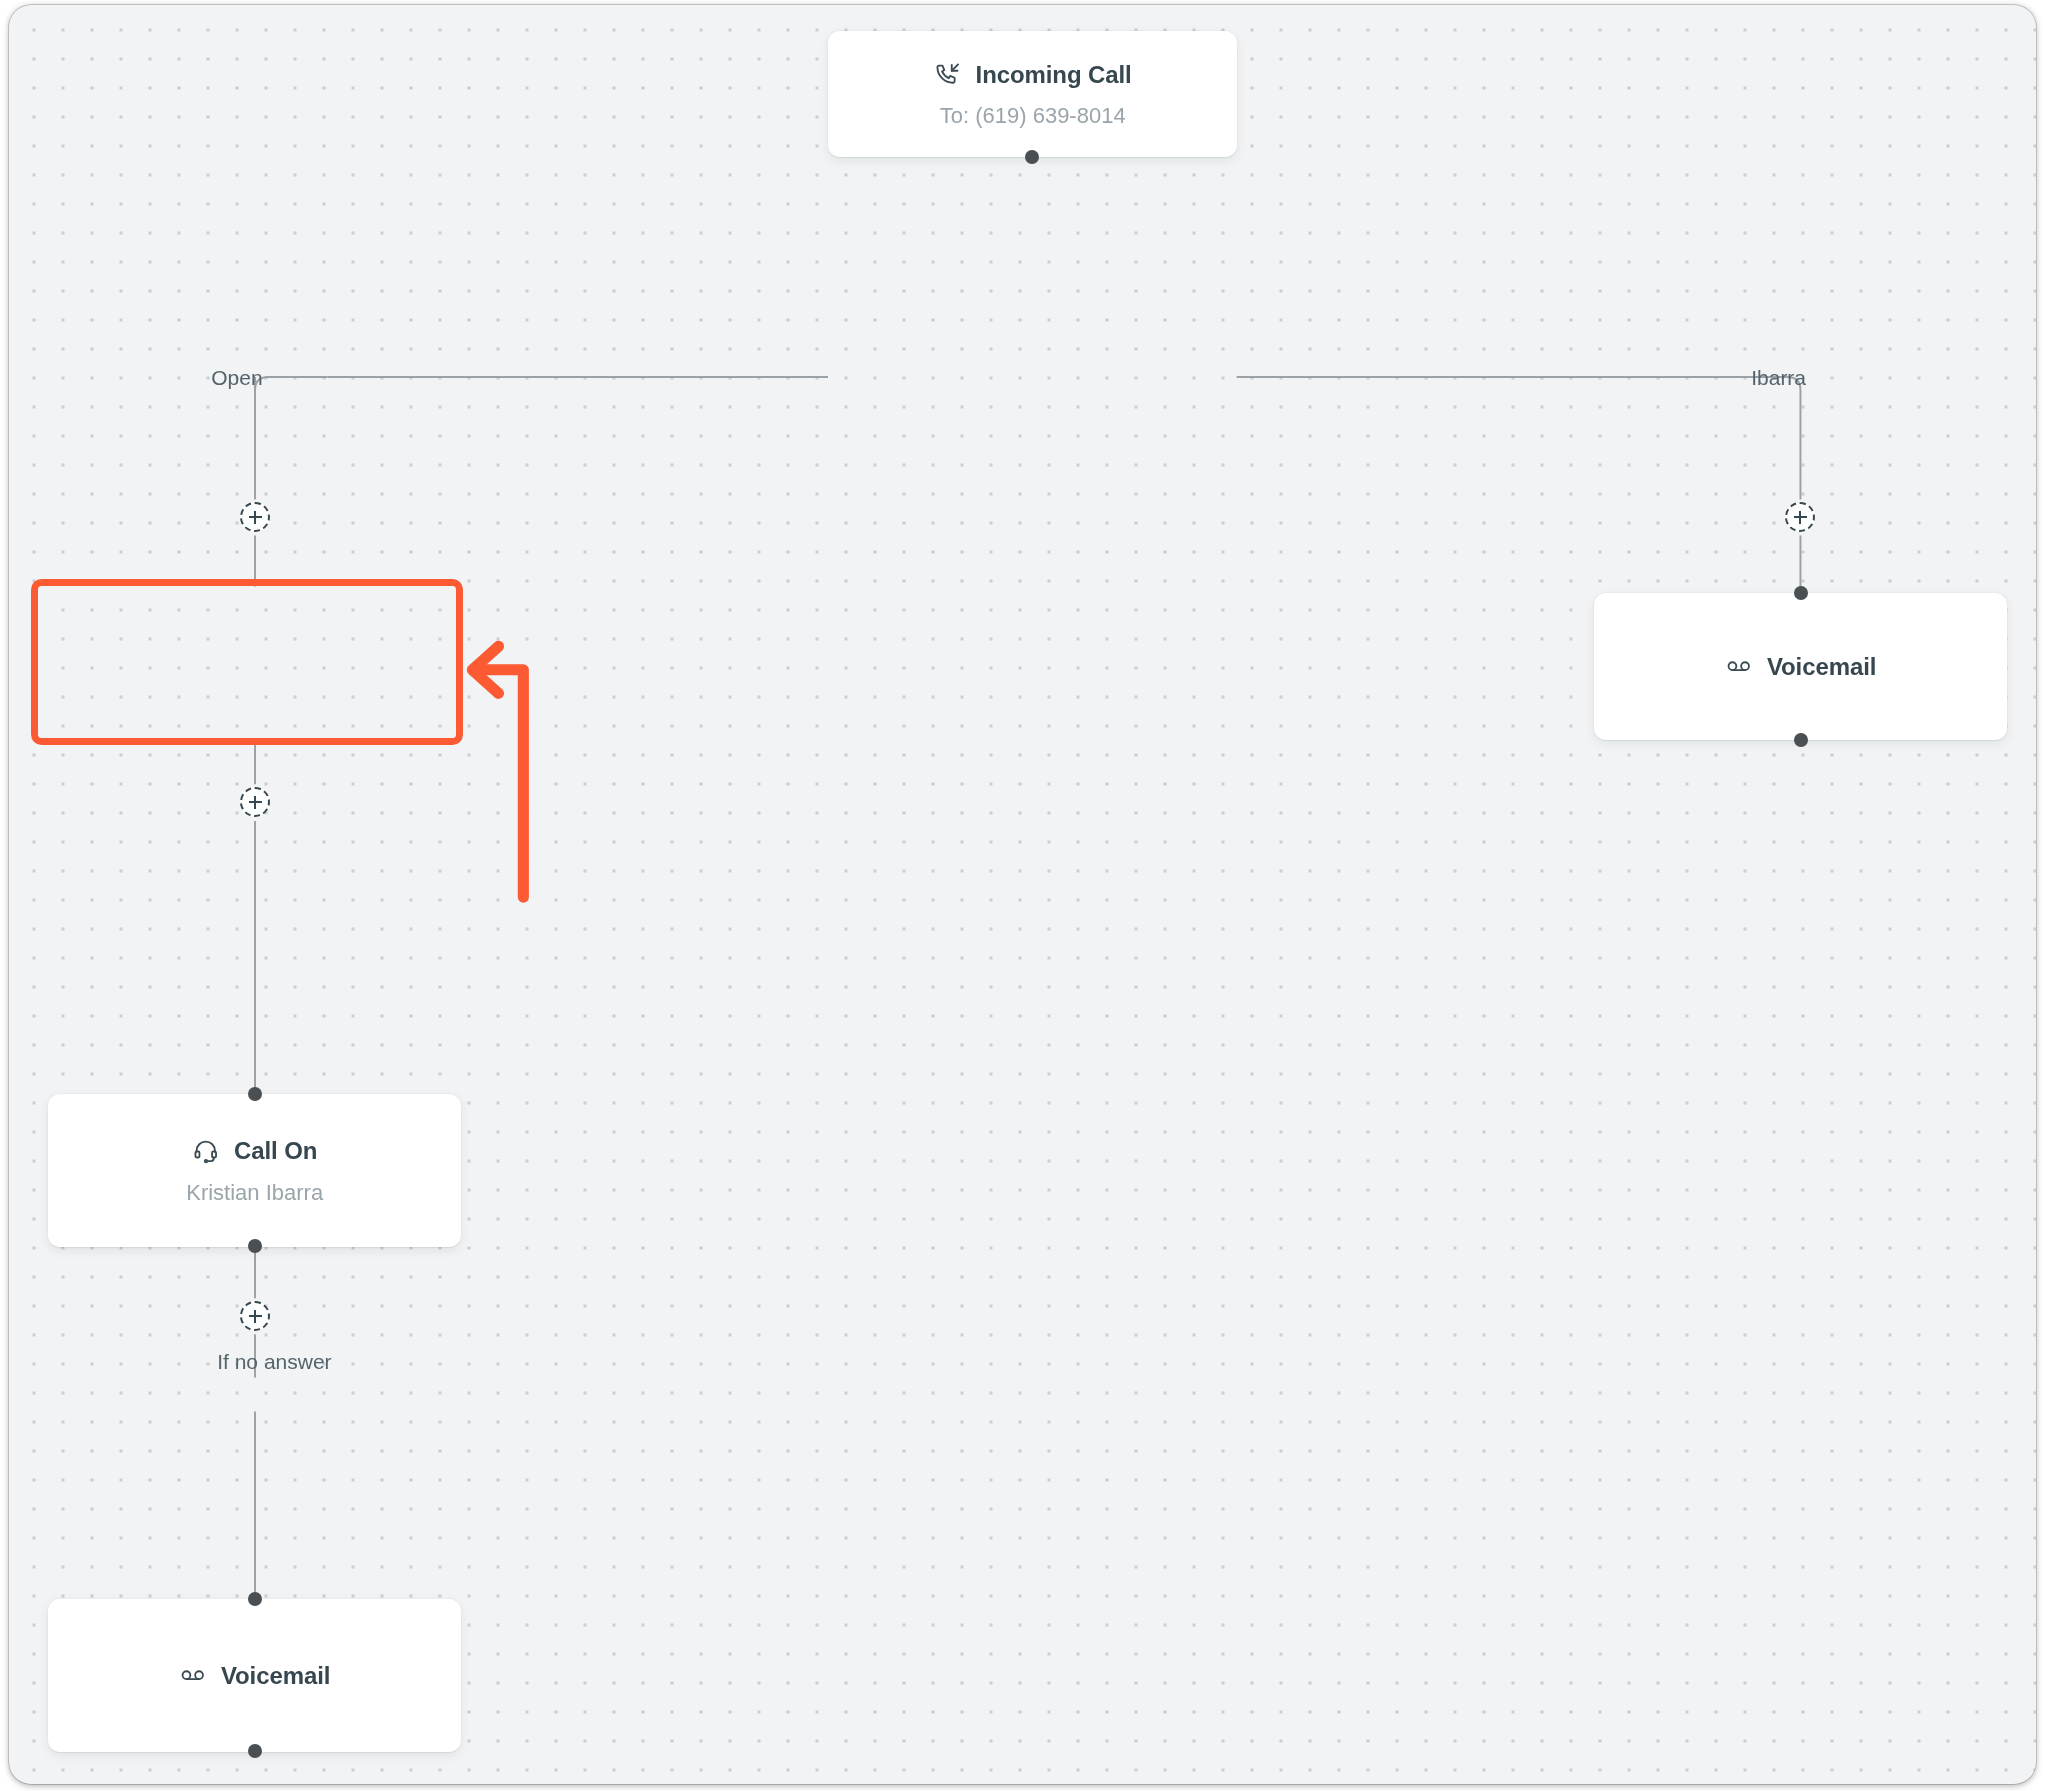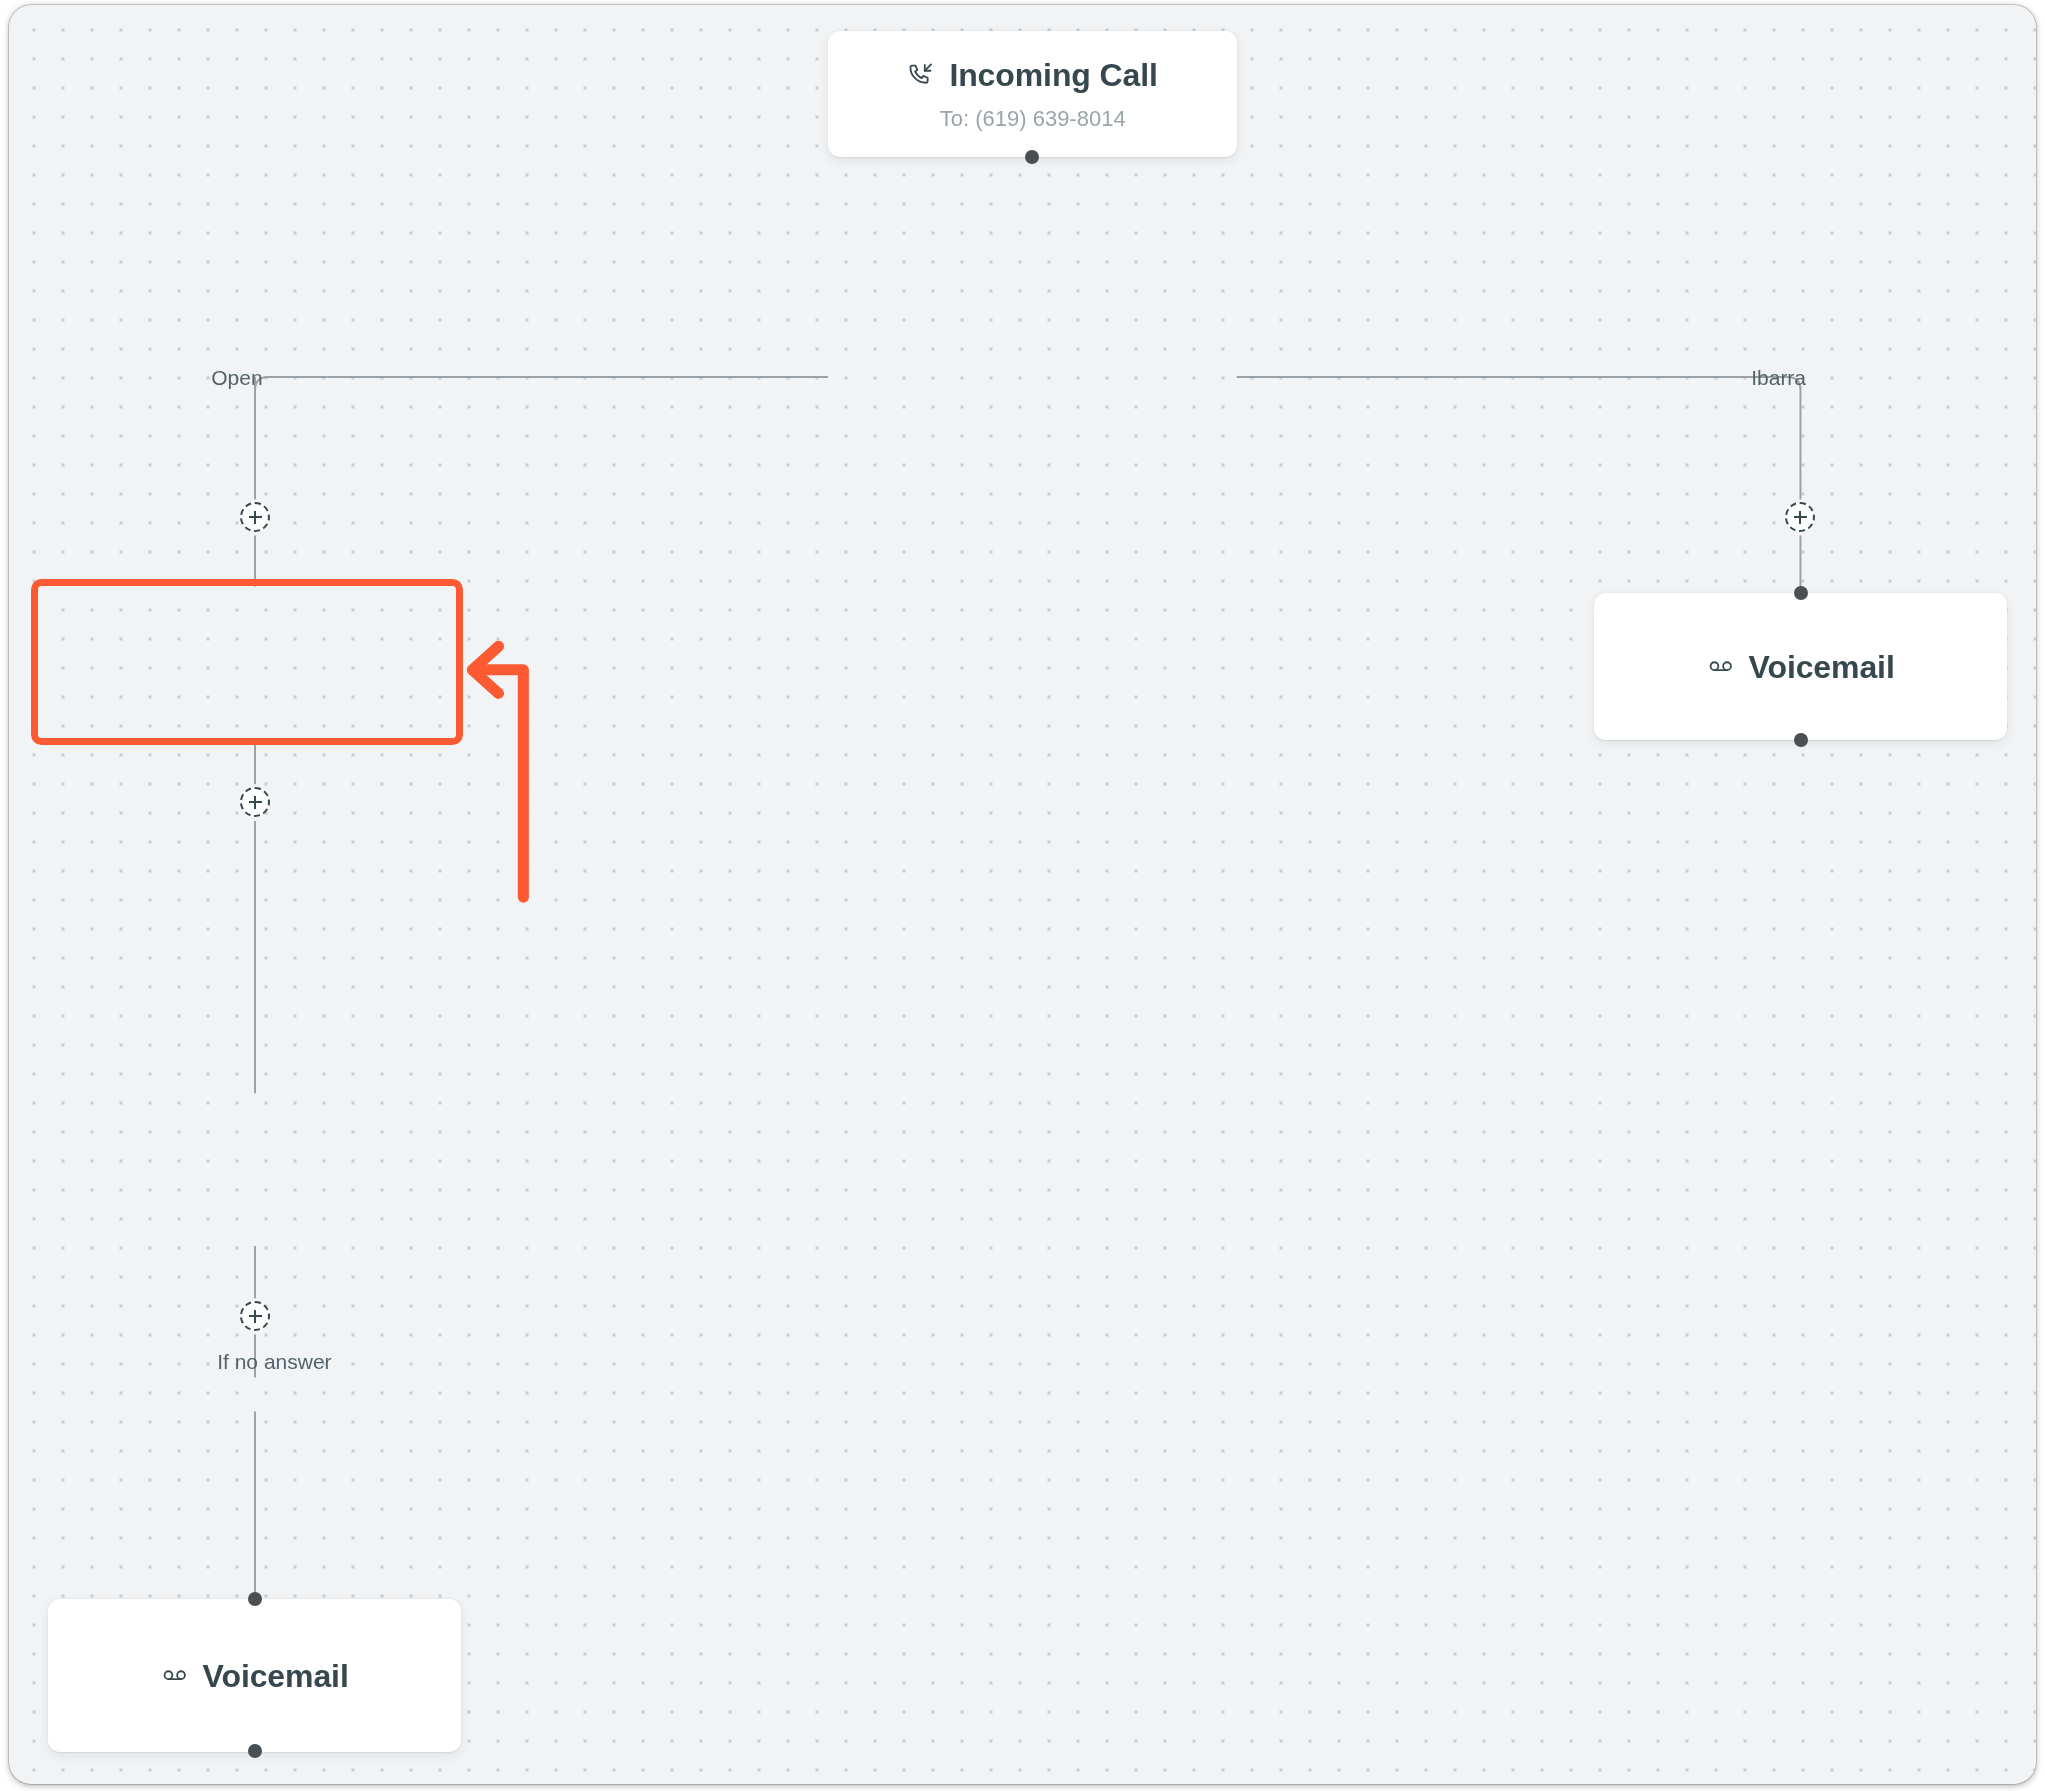--- a/index.html
+++ b/index.html
@@ -62,21 +62,21 @@
     display: flex;
     align-items: center;
     justify-content: center;
     width: 27.5px;
     height: 27.5px;
     color: #3a4a53;
     flex: 0 0 auto;
   }
   .node-icon svg { display: block; }
   .node-title {
-    font-size: 32px;
+    font-size: 24px;
     font-weight: 700;
     color: #36474f;
     letter-spacing: -0.1px;
     white-space: nowrap;
     line-height: 1;
   }
   .node-sub {
     margin-top: 17px;
     font-size: 22px;
     font-weight: 400;
@@ -205,20 +205,37 @@
             <path d="M6.5 14.9h11"></path>
           </svg>
         </span>
         <span class="node-title">Voicemail</span>
       </div>
 
       <div class="port" style="left:200px; top:-7.2px;"></div>
       <div class="port" style="left:200px; top:140px;"></div>
     </div>
 
+    <div class="node" style="left:39px; top:1089px; width:413px; height:153px;">
+      <div class="node-head">
+        <span class="node-icon">
+          <svg width="27.5" height="27.5" viewBox="0 0 24 24" fill="none" stroke="currentColor" stroke-width="1.6" stroke-linecap="round" stroke-linejoin="round">
+            <path d="M4 13v-1a8 8 0 0 1 16 0v1"></path>
+            <path d="M4 12.6h1.3A1.2 1.2 0 0 1 6.5 13.8v2.9a1.2 1.2 0 0 1-1.2 1.2H4.6A1.6 1.6 0 0 1 3 16.3v-2.1a1.6 1.6 0 0 1 1-1.6z"></path>
+            <path d="M20 12.6h-1.3a1.2 1.2 0 0 0-1.2 1.2v2.9a1.2 1.2 0 0 0 1.2 1.2h.7a1.6 1.6 0 0 0 1.6-1.6v-2.1a1.6 1.6 0 0 0-1-1.6z"></path>
+            <path d="M19 18v.6a2.4 2.4 0 0 1-2.4 2.4H13.5"></path>
+            <circle cx="12.2" cy="21" r="1.1"></circle>
+          </svg>
+        </span>
+        <span class="node-title">Call On</span>
+      </div>
+      <div class="node-sub">Kristian Ibarra</div>
+      <div class="port" style="left:200px; top:-7.2px;"></div>
+      <div class="port" style="left:200px; top:145px;"></div>
+    </div>
 
     <div class="plus" style="left:231px; top:1296px;"></div>
 
     <span class="edge-label" style="left:168px; top:1346px;margin-left:40px;">If no answer</span>
 
     <div class="node no-sub" style="left:39px; top:1594px; width:413px; height:153px;">
       <div class="node-head">
         <span class="node-icon">
           <svg width="27.5" height="27.5" viewBox="0 0 24 24" fill="none" stroke="currentColor" stroke-width="1.6" stroke-linecap="round" stroke-linejoin="round">
             <circle cx="6.5" cy="11.5" r="3.4"></circle>

